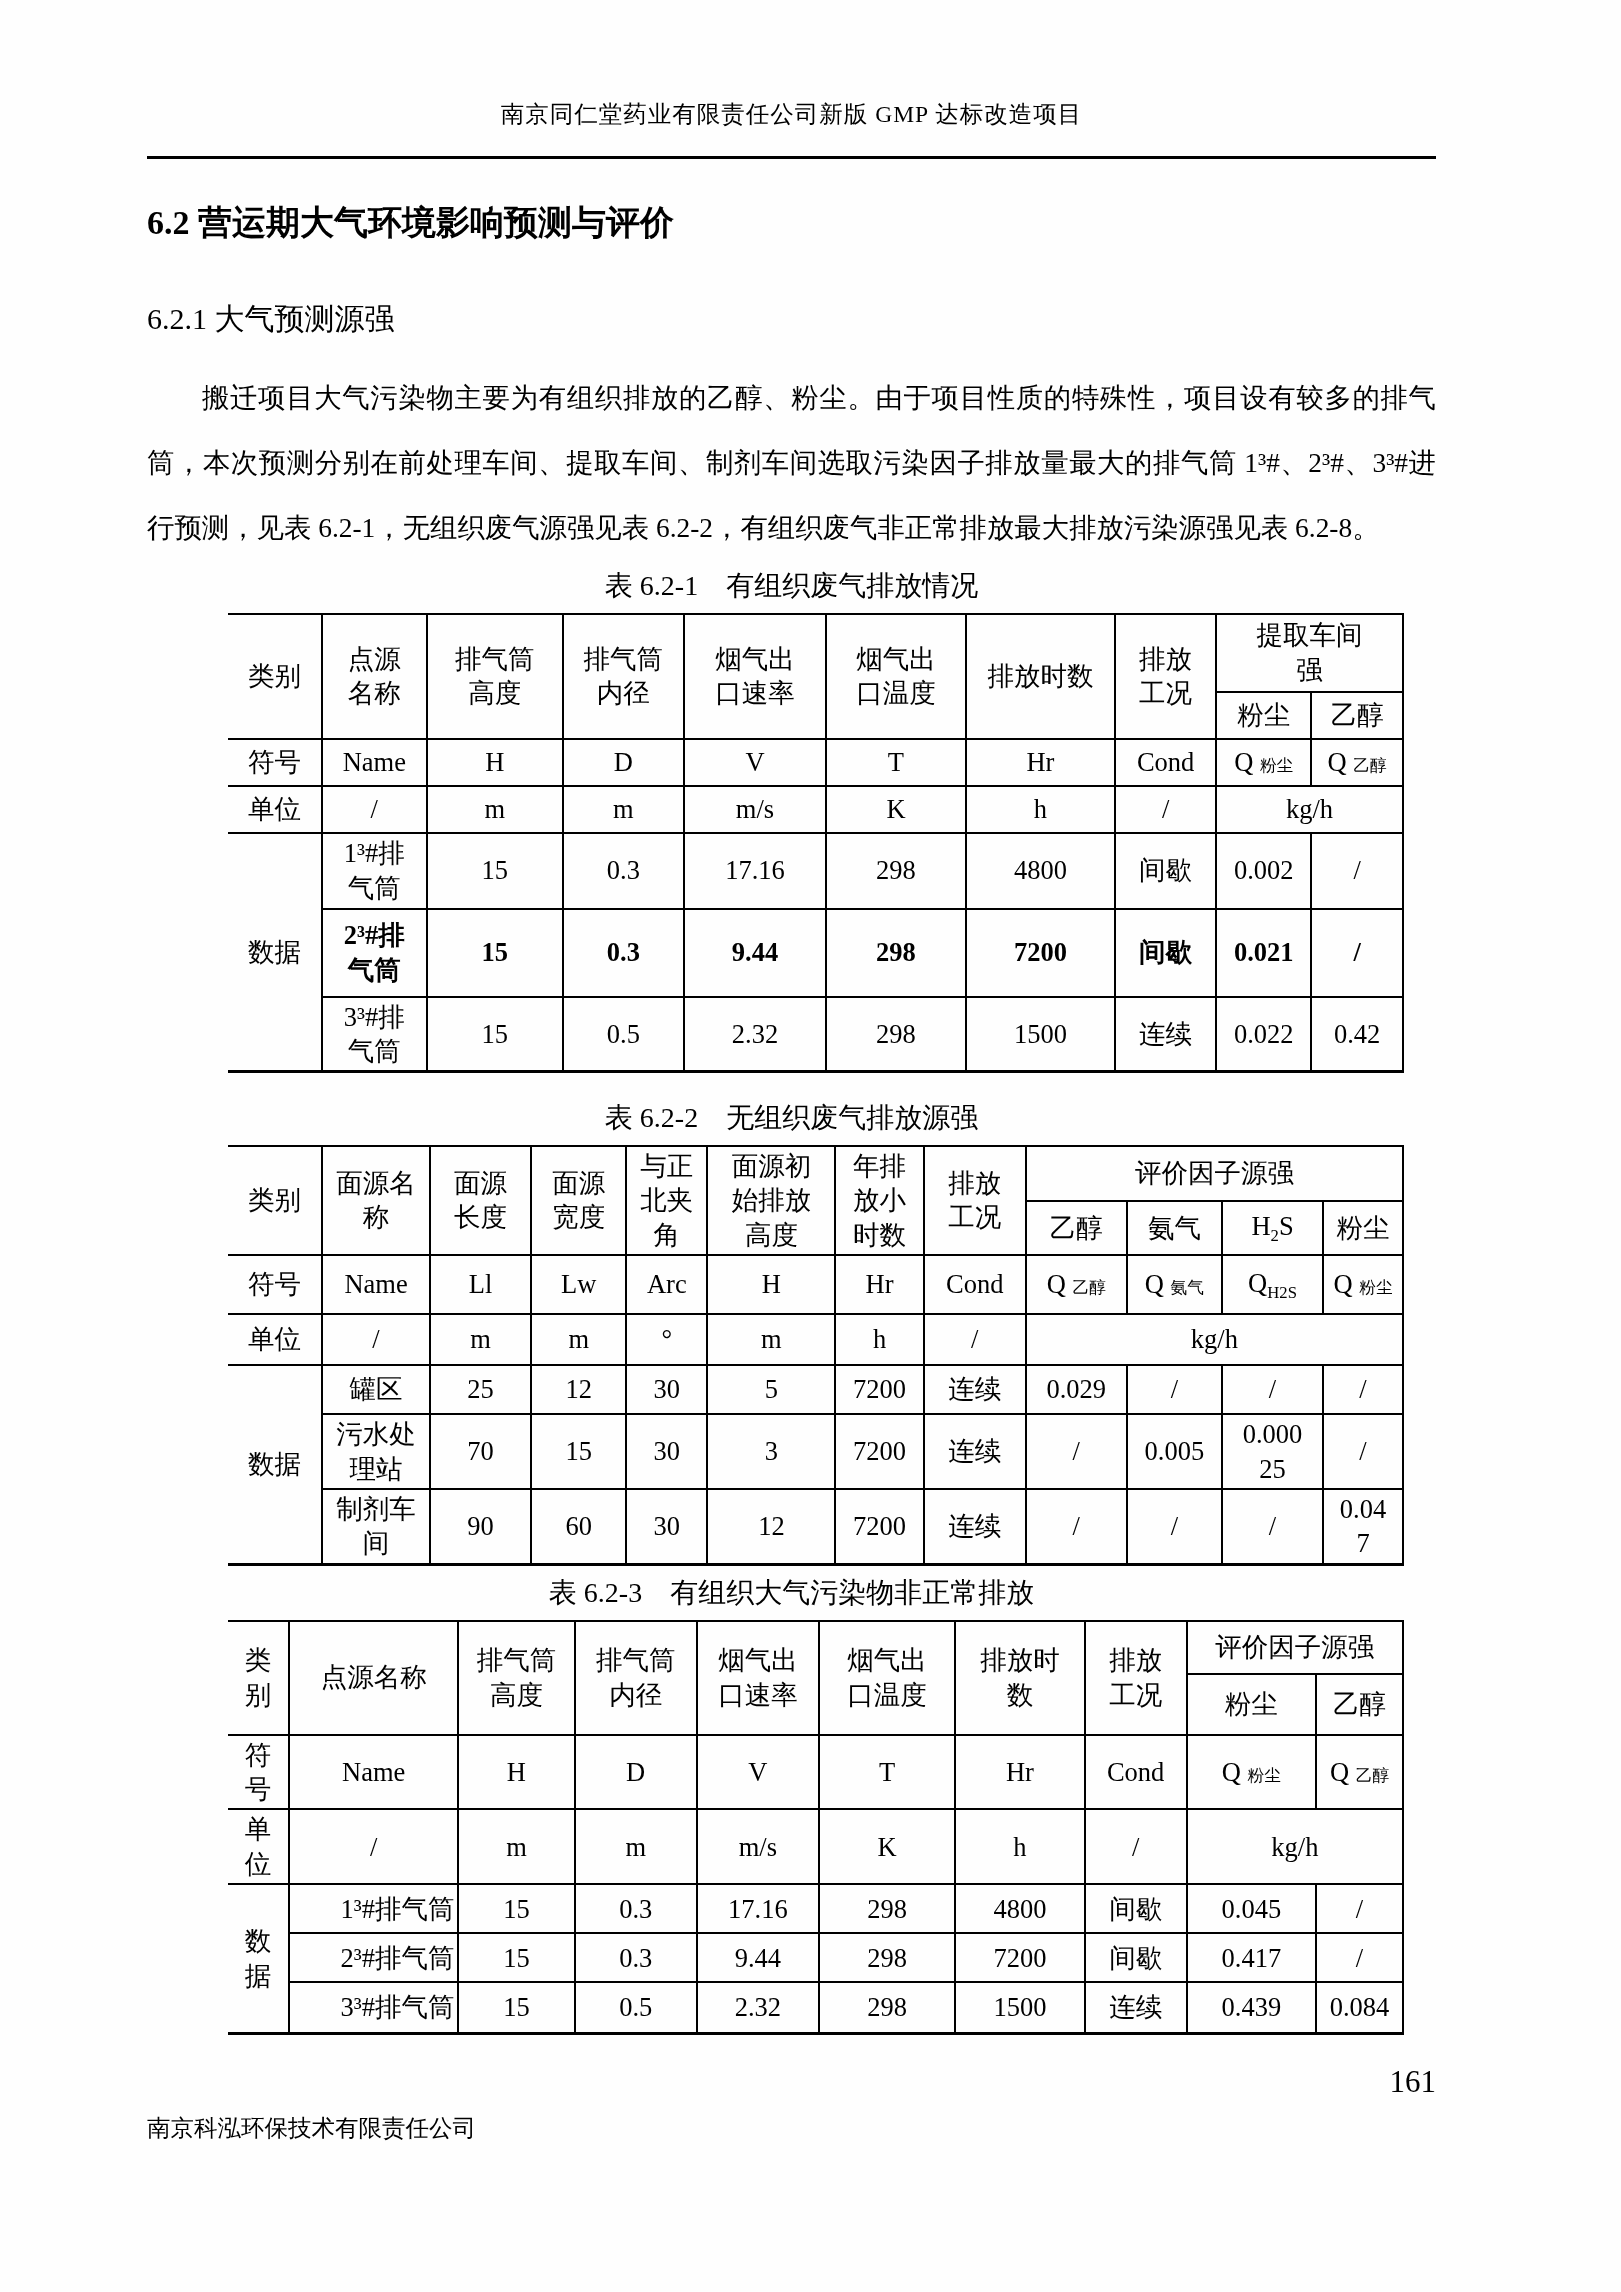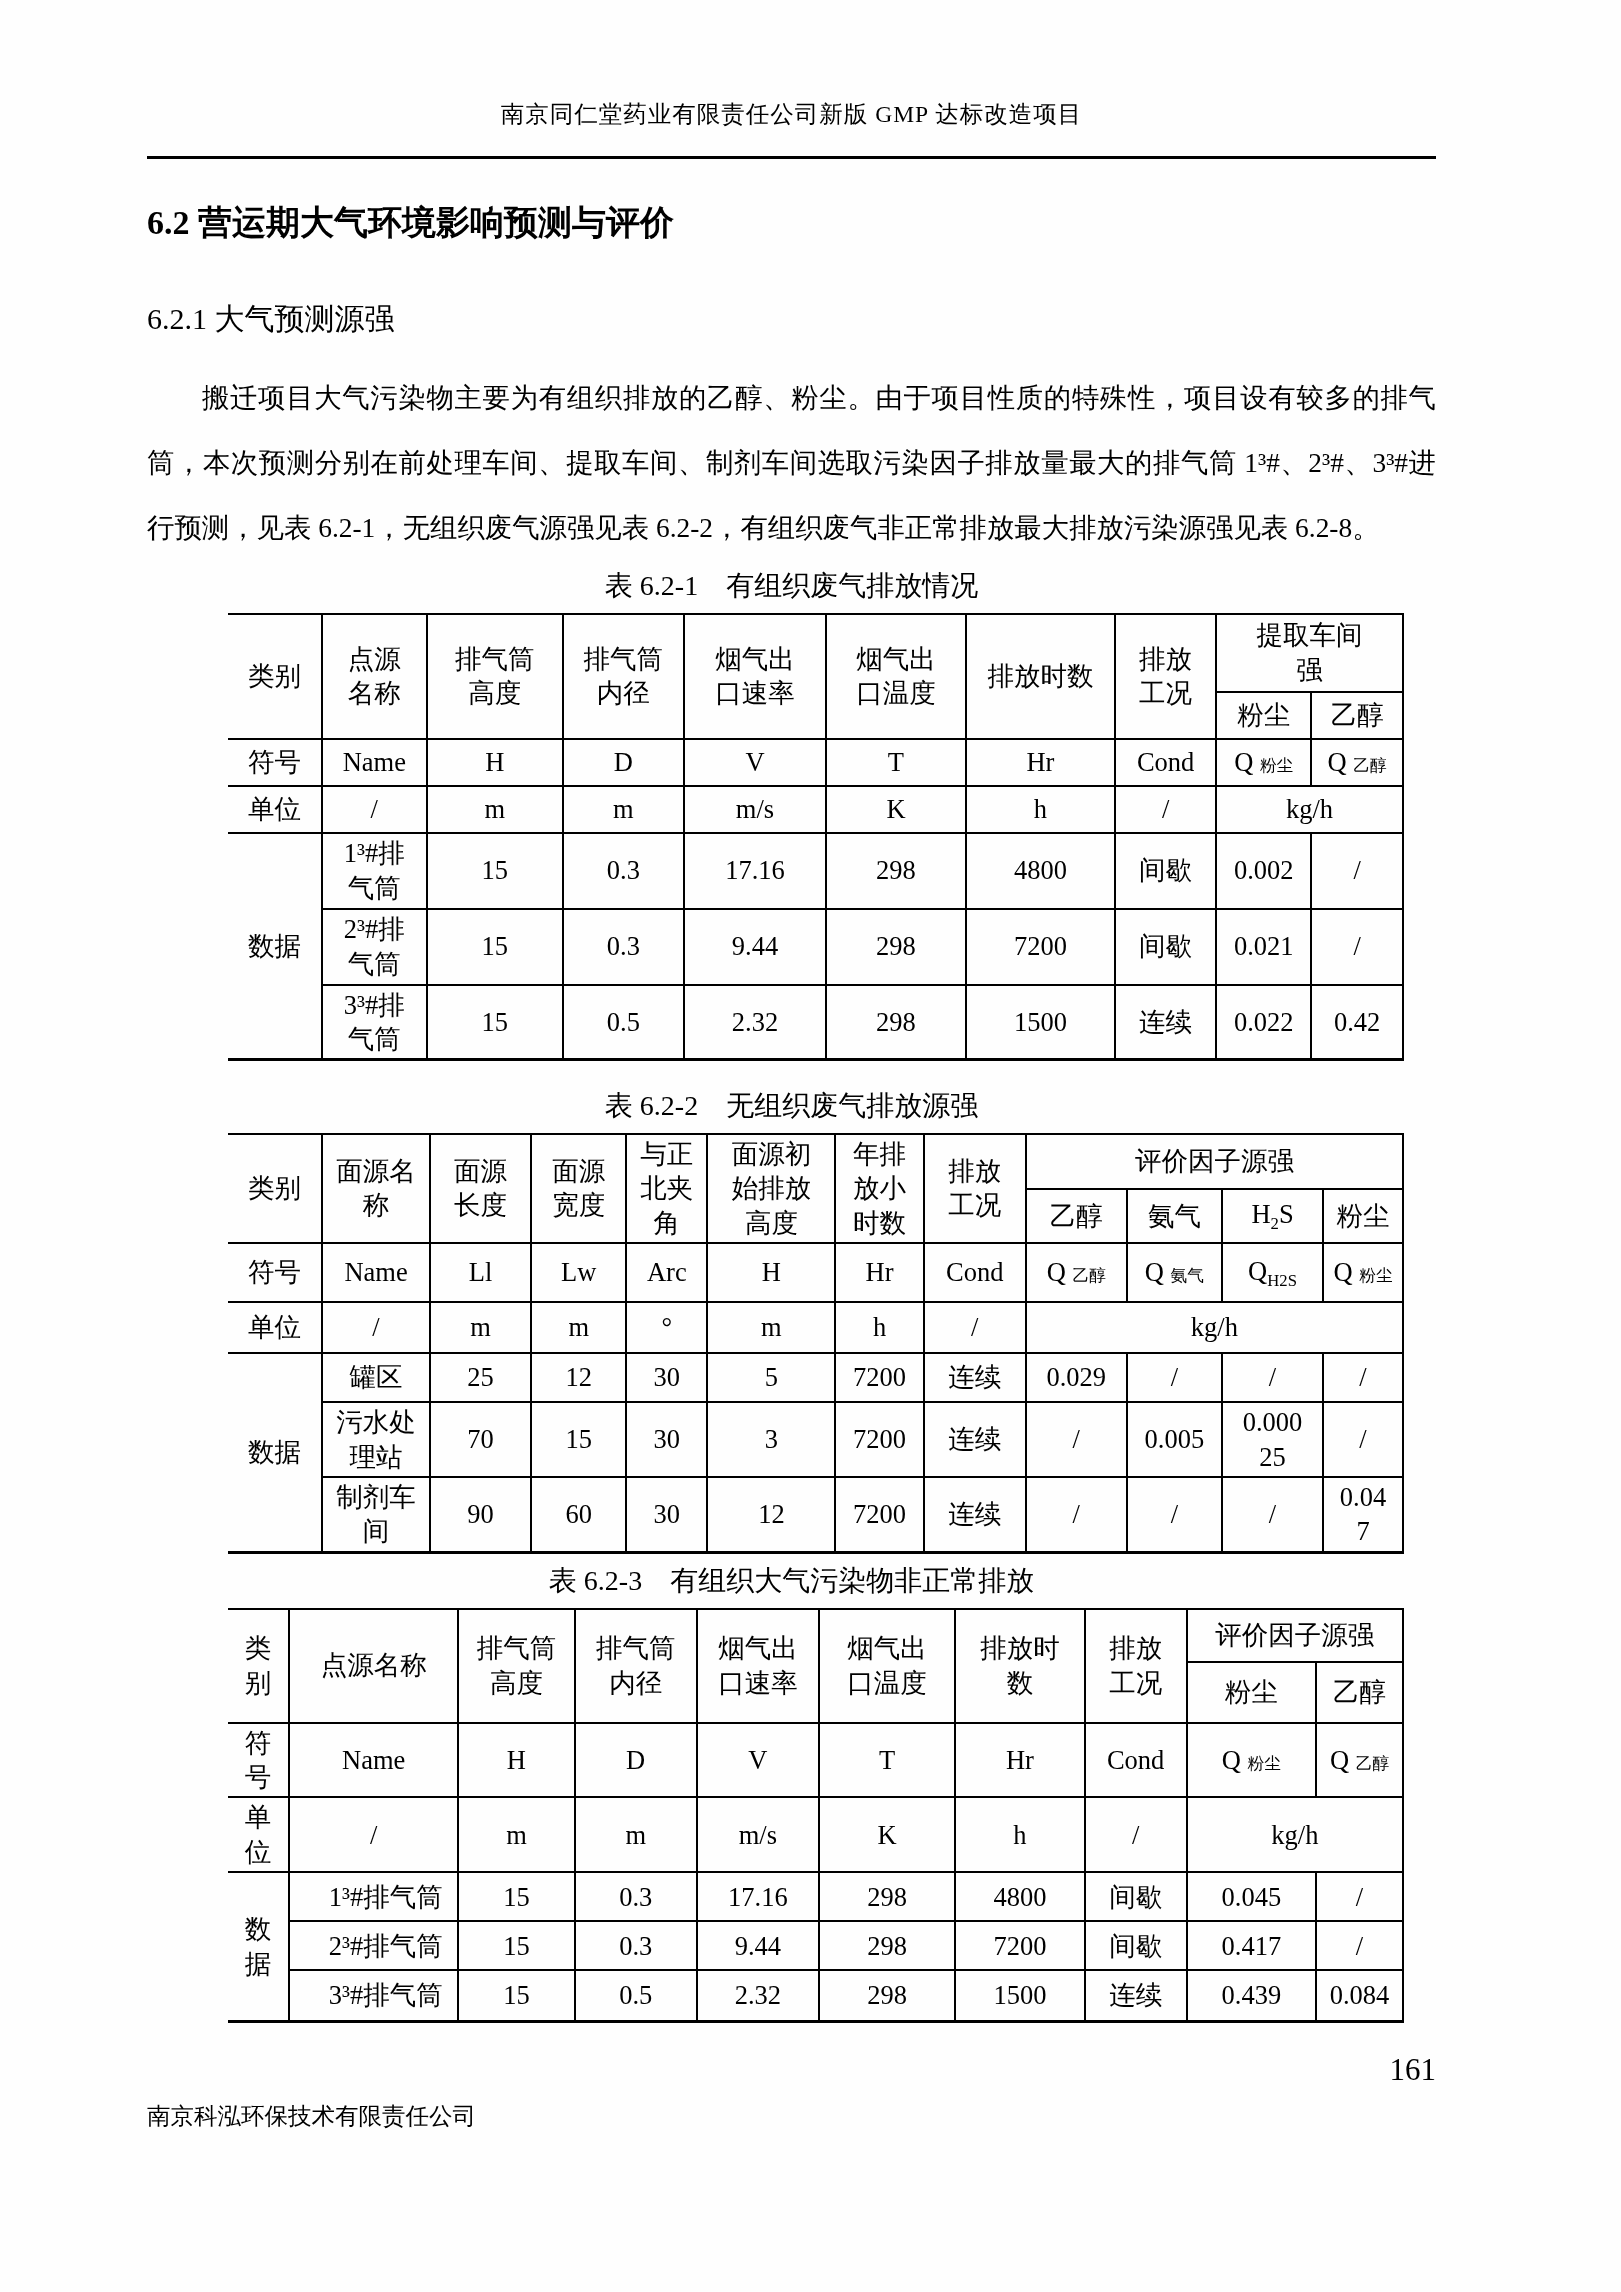--- a/index.html
+++ b/index.html
@@ -26,21 +26,21 @@
     border-top:2.9px solid #000;border-bottom:3.9px solid #000;
     font-size:26.5px;
   }
   table.doc-table td{
     border:2px solid #000;text-align:center;vertical-align:middle;
     white-space:pre-line;padding:2px 2.9px;line-height:1.3;
     overflow:hidden;
   }
   table.doc-table tr.sec{border-bottom:2.9px solid #000;}
   table.doc-table td.lbl{border-left:none;text-align:center;}
-  table.doc-table td.al{text-align:center;padding-left:27px;}
+  table.doc-table td.al{text-align:right;padding-left:27px;}
   .small{font-size:16.7px;}
   .sub{font-size:16.7px;vertical-align:sub;}
   .footer{margin-top:29px;}
   .footer-page{text-align:right;font-size:31px;}
   .footer-company{font-size:23.5px;padding-right:29px;margin-top:11.8px;}
 </style>
 </head>
 <body>
 
 <div class="page">
@@ -121,21 +121,21 @@
 气筒</td>
             <td>15</td>
             <td>0.3</td>
             <td>17.16</td>
             <td>298</td>
             <td>4800</td>
             <td>间歇</td>
             <td>0.002</td>
             <td>/</td>
           </tr>
-          <tr style="height: 76px;">
+          <tr style="height: 88px; font-weight: bold;">
             <td>2³#排
 气筒</td>
             <td>15</td>
             <td>0.3</td>
             <td>9.44</td>
             <td>298</td>
             <td>7200</td>
             <td>间歇</td>
             <td>0.021</td>
             <td>/</td>

